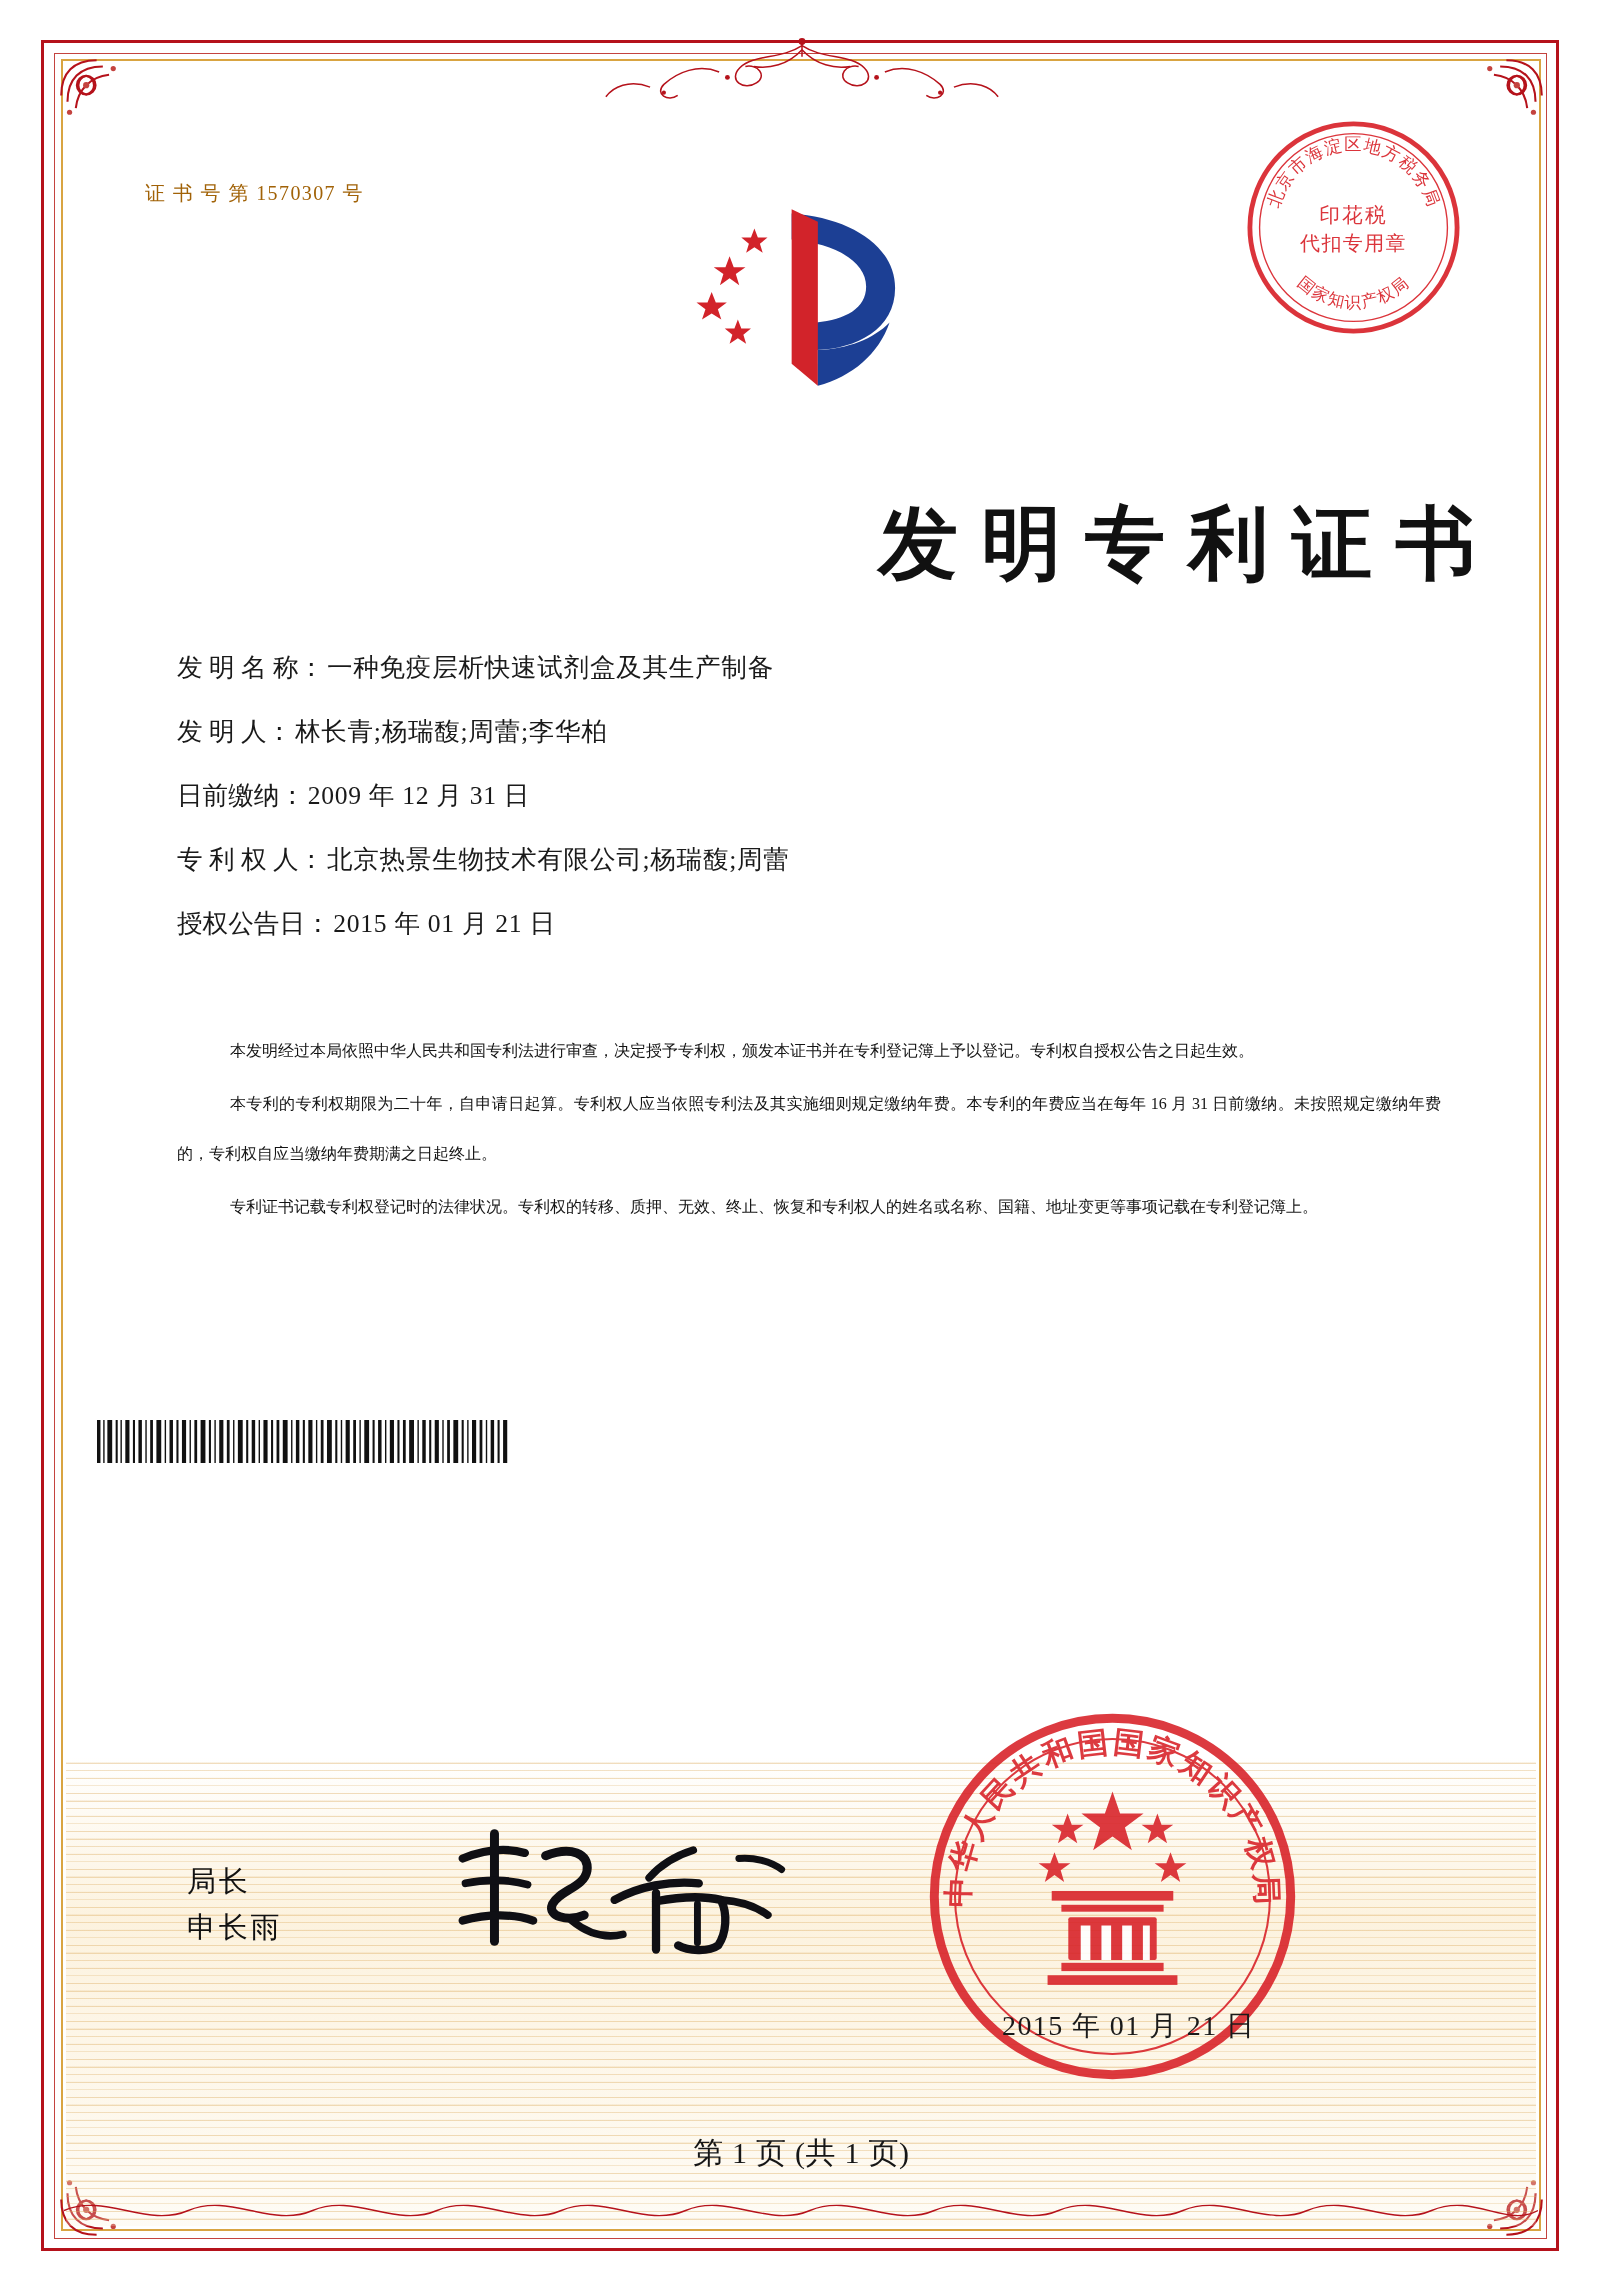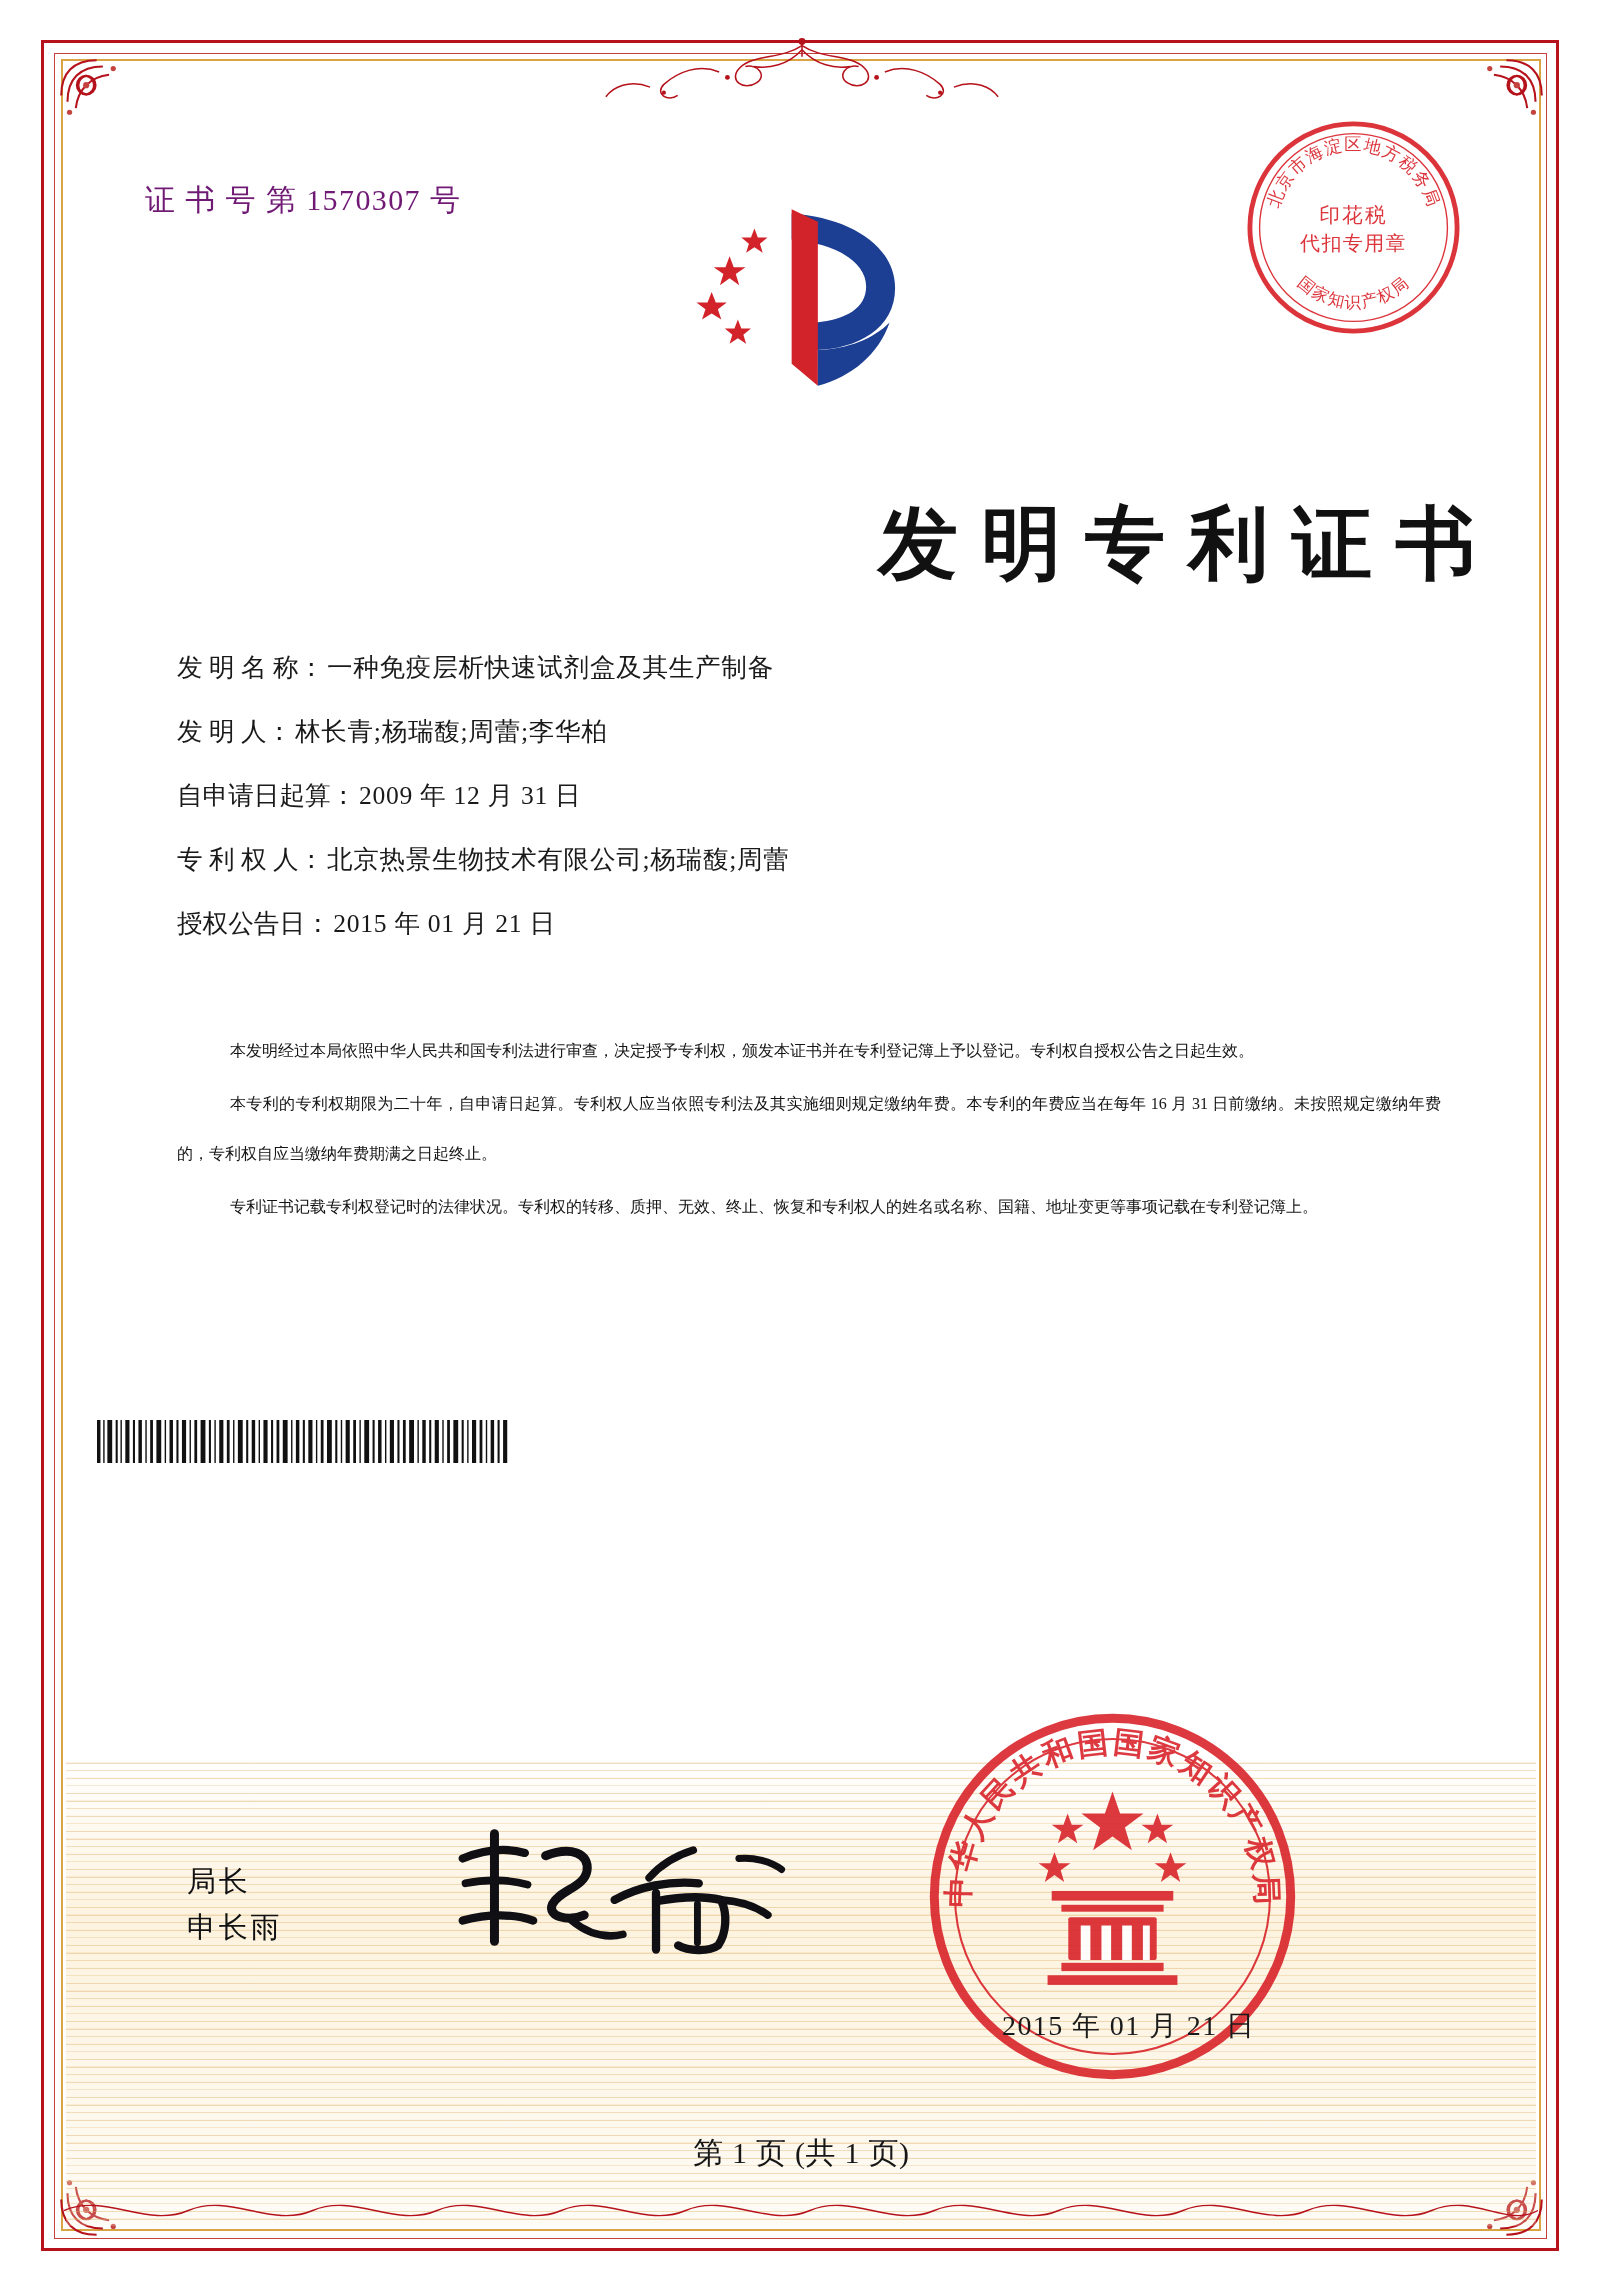--- a/index.html
+++ b/index.html
@@ -77,23 +77,23 @@
   .content {
     position: absolute;
     left: 104px;
     top: 104px;
     width: 1395px;
   }
   .cert-no {
     position: absolute;
     left: 41px;
     top: 76px;
-    font-size: 30px;
+    font-size: 20px;
     letter-spacing: 1.4px;
-    color: #701a75;
+    color: #a16207;
     white-space: nowrap;
   }
 
   
   .logo {
     position: absolute;
     left: 50%;
     top: 97px;
     transform: translateX(-50%);
     width: 228px;
@@ -356,21 +356,21 @@
     <div class="fields">
       <div class="field-row">
         <span class="field-label">发 明 名 称：</span>
         <span class="field-value">一种免疫层析快速试剂盒及其生产制备</span>
       </div>
       <div class="field-row">
         <span class="field-label">发  明  人：</span>
         <span class="field-value">林长青;杨瑞馥;周蕾;李华柏</span>
       </div>
       <div class="field-row">
-        <span class="field-label">自申请日起算：</span>
+        <span class="field-label">日前缴纳：</span>
         <span class="field-value">2009 年 12 月 31 日</span>
       </div>
       <div class="field-row">
         <span class="field-label">专 利 权 人：</span>
         <span class="field-value">北京热景生物技术有限公司;杨瑞馥;周蕾</span>
       </div>
       <div class="field-row">
         <span class="field-label">授权公告日：</span>
         <span class="field-value">2015 年 01 月 21 日</span>
       </div>

